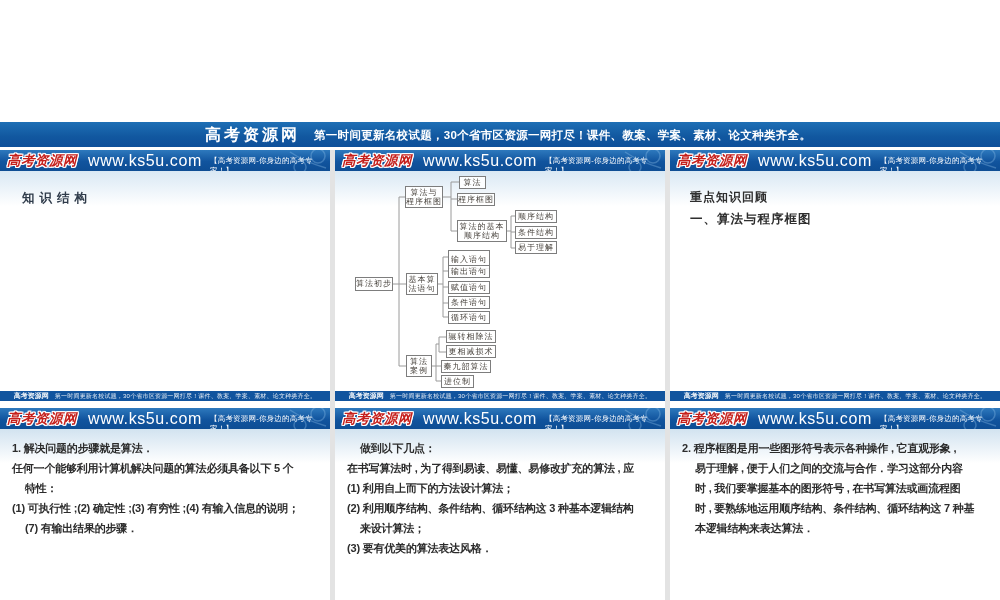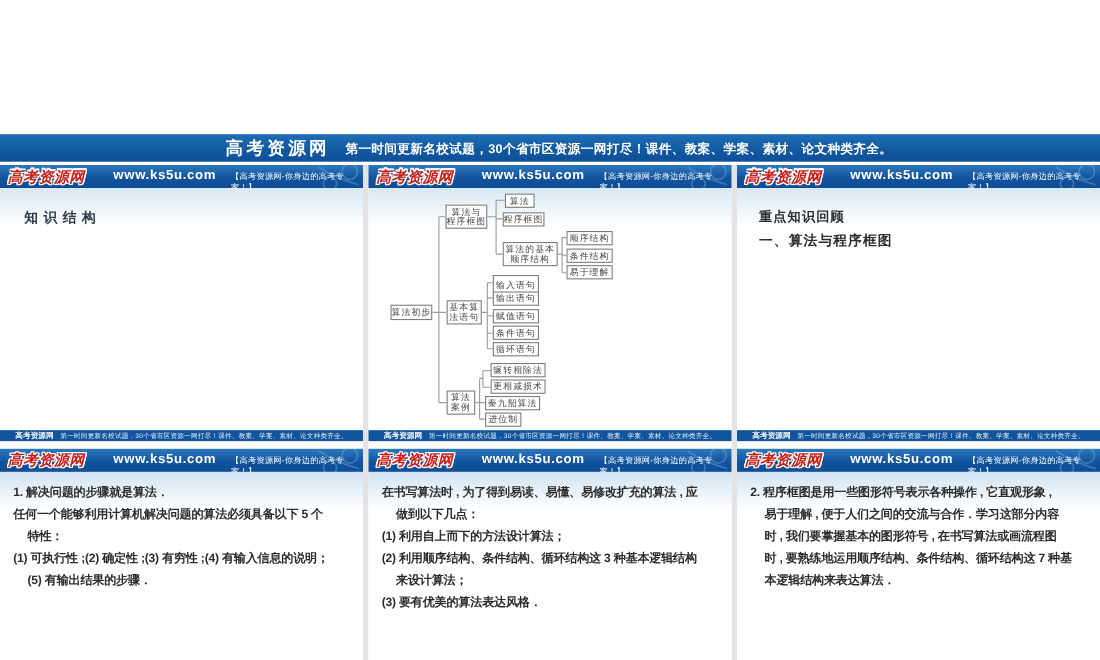--- a/index.html
+++ b/index.html
@@ -24,21 +24,21 @@
   .slide { position:relative; flex:none; }
   .slide-top { height:251px; }
   .slide-bottom { height:192px; }
 
   
   .shead { position:relative; height:21px; overflow:hidden; flex:none;
            background:linear-gradient(180deg,#2e79bd 0%,#11549e 55%,#0d4d94 100%); }
   .logo { position:absolute; left:7px; top:2px; font-size:13.5px; font-weight:bold; font-style:italic;
           color:#c5201c; letter-spacing:0.5px;
           text-shadow:-1px 0 #fff,1px 0 #fff,0 -1px #fff,0 1px #fff,-1px -1px #fff,1px 1px #fff,-1px 1px #fff,1px -1px #fff; }
-  .url { position:absolute; left:88px; top:2px; font-size:12px; font-weight:bold; color:#ffffff; letter-spacing:0.6px;margin-left:15px; }
+  .url { position:absolute; left:88px; top:2px; font-size:16px; font-weight:normal; color:#ffffff; letter-spacing:0.6px; }
   .slogan { position:absolute; left:210px; top:6px; font-size:7.5px; color:#ffffff; letter-spacing:0.2px; }
   .swirl { position:absolute; right:0; top:0; }
 
   
   .sbody-top { position:relative; height:220px; flex:none;
                background:linear-gradient(180deg,#d9e8f4 0%,#ffffff 16%); }
   .sbody-bottom { position:relative; height:171px; flex:none; box-sizing:border-box;
                   padding:9px 6px 0 12px;
                   background:linear-gradient(180deg,#d2e3f0 0%,#ffffff 20%); }
 
@@ -114,21 +114,21 @@
                 <circle cx="40" cy="17" r="6"></circle>
                 <path d="M30 2 Q45 12 66 18"></path>
               </g>
             </svg>
         </div>
         <div class="sbody-bottom">
           <div class="textline">1. 解决问题的步骤就是算法．</div>
           <div class="textline">任何一个能够利用计算机解决问题的算法必须具备以下 5 个</div>
           <div class="textline indent">特性：</div>
           <div class="textline">(1) 可执行性 ;(2) 确定性 ;(3) 有穷性 ;(4) 有输入信息的说明；</div>
-          <div class="textline indent">(5) 有输出结果的步骤．</div>
+          <div class="textline indent">(7) 有输出结果的步骤．</div>
         </div>
       </div>
     </div>
 
     <div class="col">
       <div class="slide slide-top">
         <div class="shead">
           <span class="logo">高考资源网</span>
           <span class="url">www.ks5u.com</span>
           <span class="slogan">【高考资源网-你身边的高考专家！】</span>
@@ -189,22 +189,22 @@
           <span class="slogan">【高考资源网-你身边的高考专家！】</span>
           <svg class="swirl" width="70" height="21" viewBox="0 0 70 21">
               <g fill="none" stroke="#8fc0e8" stroke-width="1.5" opacity="0.35">
                 <circle cx="58" cy="6" r="7"></circle>
                 <circle cx="40" cy="17" r="6"></circle>
                 <path d="M30 2 Q45 12 66 18"></path>
               </g>
             </svg>
         </div>
         <div class="sbody-bottom">
+          <div class="textline indent">做到以下几点：</div>
           <div class="textline">在书写算法时 , 为了得到易读、易懂、易修改扩充的算法 , 应</div>
-          <div class="textline indent">做到以下几点：</div>
           <div class="textline">(1) 利用自上而下的方法设计算法；</div>
           <div class="textline">(2) 利用顺序结构、条件结构、循环结构这 3 种基本逻辑结构</div>
           <div class="textline indent">来设计算法；</div>
           <div class="textline">(3) 要有优美的算法表达风格．</div>
         </div>
       </div>
     </div>
 
     <div class="col">
       <div class="slide slide-top">

